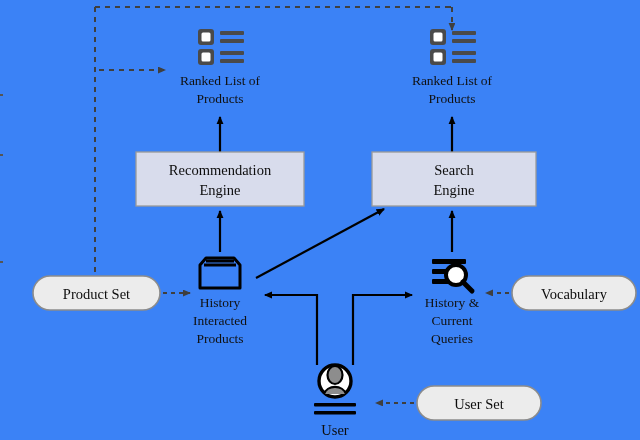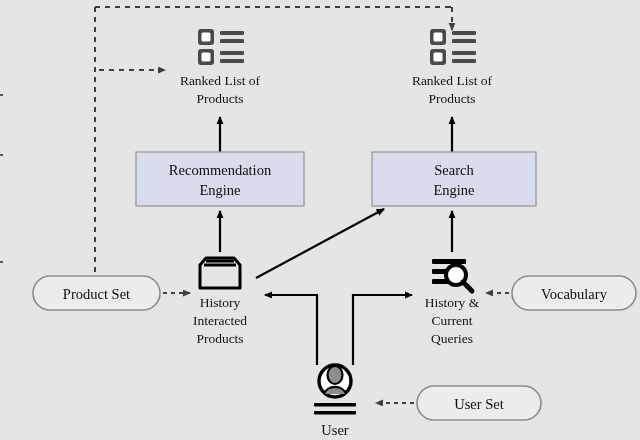--- a/index.html
+++ b/index.html
@@ -4,21 +4,21 @@
 <style>
   html, body {
     margin: 0;
     padding: 0;
     background: #ffffff;
   }
   #page {
     position: relative;
     width: 640px;
     height: 440px;
-    background: #e5e5e5;
+    background: #3b82f6;
     font-family: "Liberation Serif", "DejaVu Serif", serif;
     overflow: hidden;
   }
   svg.diagram {
     position: absolute;
     left: 0;
     top: 0;
     width: 640px;
     height: 440px;
   }

